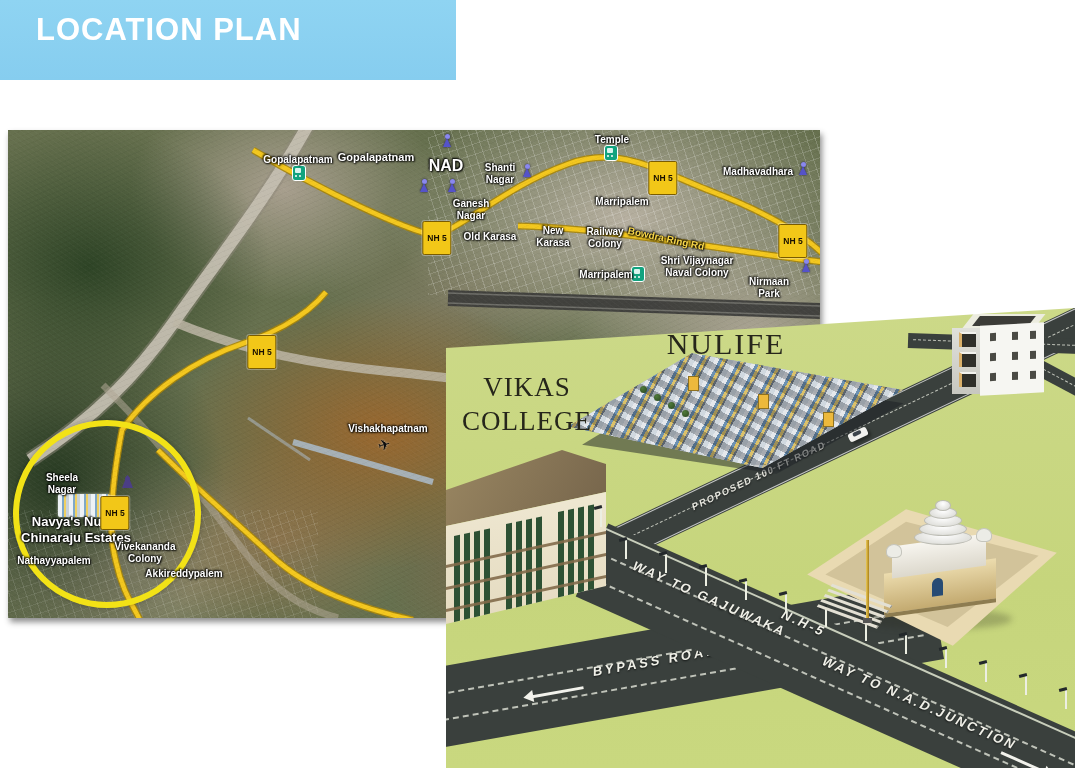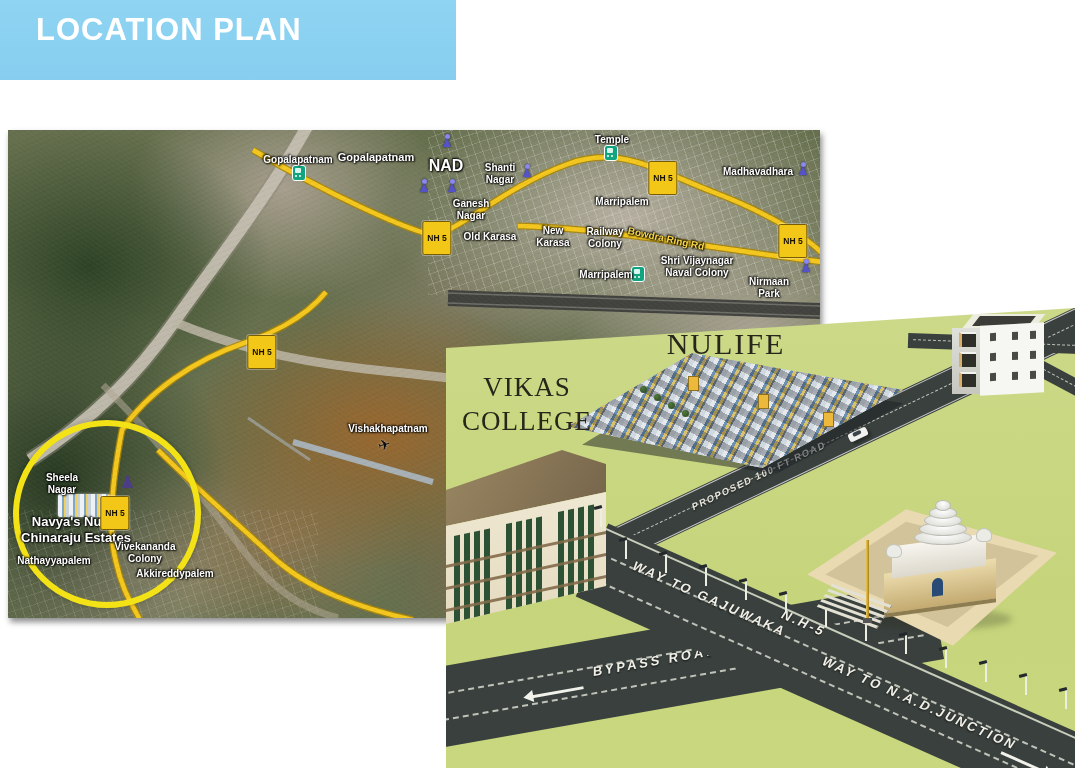--- a/index.html
+++ b/index.html
@@ -226,21 +226,21 @@
     <div class="slabel" style="left:761px;top:158px;">Nirmaan
 Park</div>
     <div class="slabel" style="left:380px;top:299px;">Vishakhapatnam</div>
     <div class="slabel" style="left:54px;top:354px;">Sheela
 Nagar</div>
     <div class="slabel big" style="left:68px;top:400px;">Navya's Nulife
 Chinaraju Estates</div>
     <div class="slabel" style="left:137px;top:423px;">Vivekananda
 Colony</div>
     <div class="slabel" style="left:46px;top:431px;">Nathayyapalem</div>
-    <div class="slabel" style="left:167px;top:444px;text-align:right;">Akkireddypalem</div>
+    <div class="slabel" style="left:176px;top:444px;text-align:right;">Akkireddypalem</div>
 
     <div class="badge" style="left:429px;top:108px;">NH 5</div>
     <div class="badge" style="left:655px;top:48px;">NH 5</div>
     <div class="badge" style="left:785px;top:111px;">NH 5</div>
     <div class="badge" style="left:254px;top:222px;">NH 5</div>
     <div class="badge" style="left:107px;top:383px;">NH 5</div>
   </div>
 
   <div class="illus">
 

